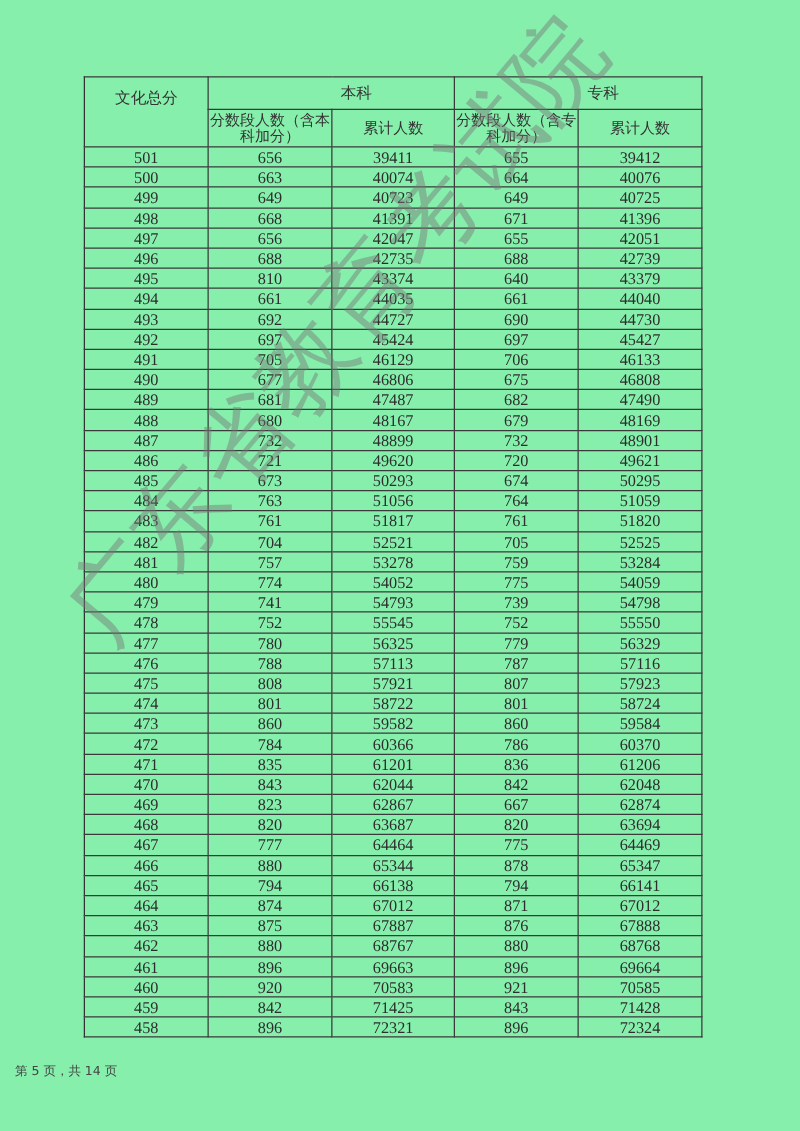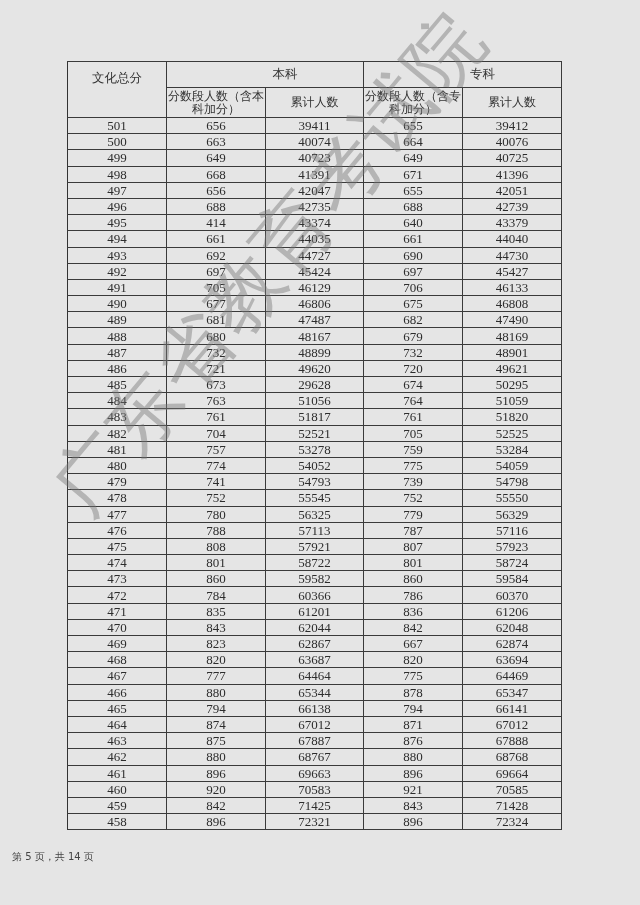--- a/index.html
+++ b/index.html
@@ -12,21 +12,21 @@
       height: 905px;
       position: relative;
       overflow: hidden;
       font-family: "Liberation Serif", "DejaVu Serif", serif;
       color: #2a2a2a;
     }
     .page {
       position: absolute;
       left: 0; top: 0;
       width: 640px; height: 905px;
-      background: #e5e5e5;
+      background: #86efac;
     }
     table.score {
       position: absolute;
       left: 67px;
       top: 61px;
       width: 494px;
       border-collapse: collapse;
       table-layout: fixed;
       font-size: 13px;
       z-index: 1;
@@ -162,21 +162,21 @@
         </tr>
         <tr>
           <td class="outer-left">496</td>
           <td>688</td>
           <td>42735</td>
           <td>688</td>
           <td>42739</td>
         </tr>
         <tr>
           <td class="outer-left">495</td>
-          <td>414</td>
+          <td>810</td>
           <td>43374</td>
           <td>640</td>
           <td>43379</td>
         </tr>
         <tr>
           <td class="outer-left">494</td>
           <td>661</td>
           <td>44035</td>
           <td>661</td>
           <td>44040</td>
@@ -233,21 +233,21 @@
         <tr>
           <td class="outer-left">486</td>
           <td>721</td>
           <td>49620</td>
           <td>720</td>
           <td>49621</td>
         </tr>
         <tr>
           <td class="outer-left">485</td>
           <td>673</td>
-          <td>29628</td>
+          <td>50293</td>
           <td>674</td>
           <td>50295</td>
         </tr>
         <tr>
           <td class="outer-left">484</td>
           <td>763</td>
           <td>51056</td>
           <td>764</td>
           <td>51059</td>
         </tr>

